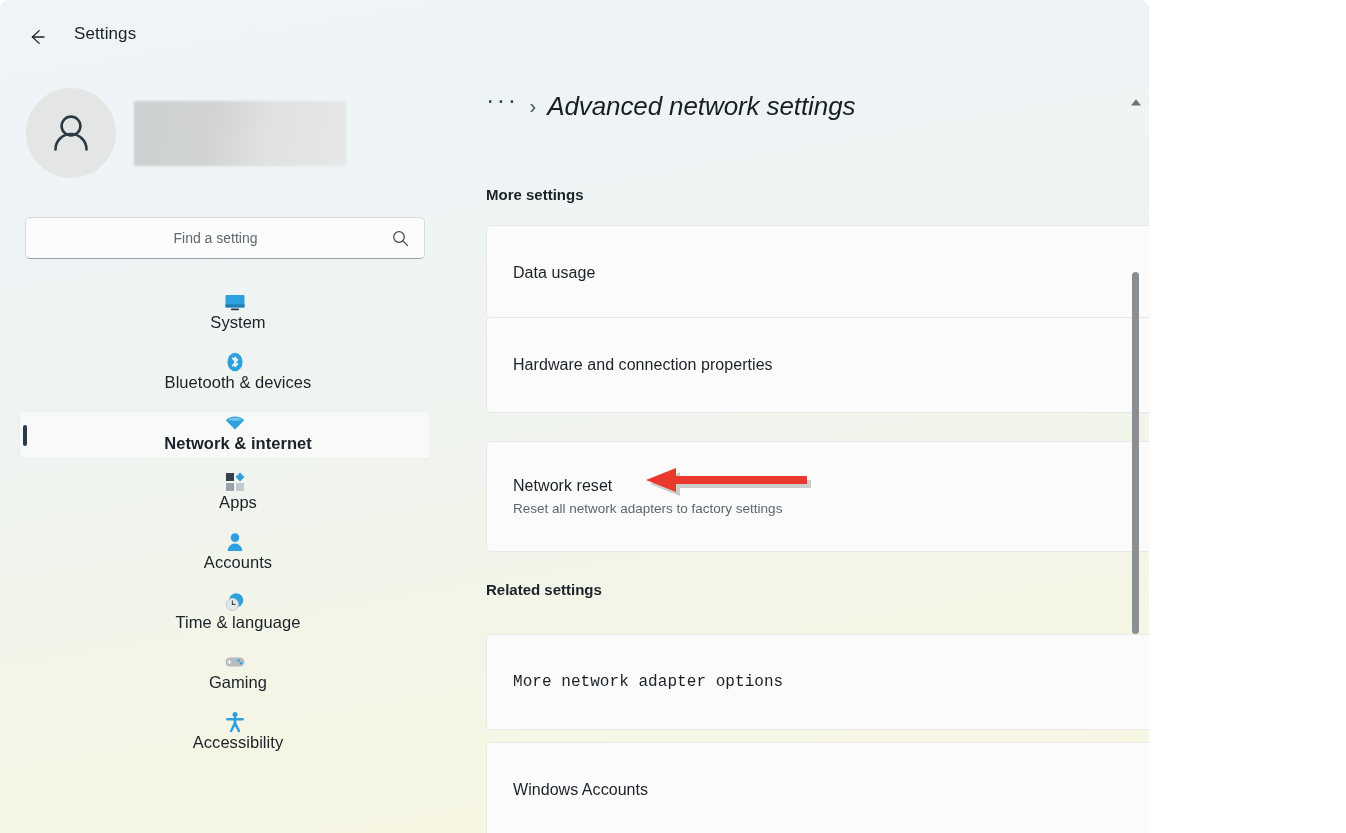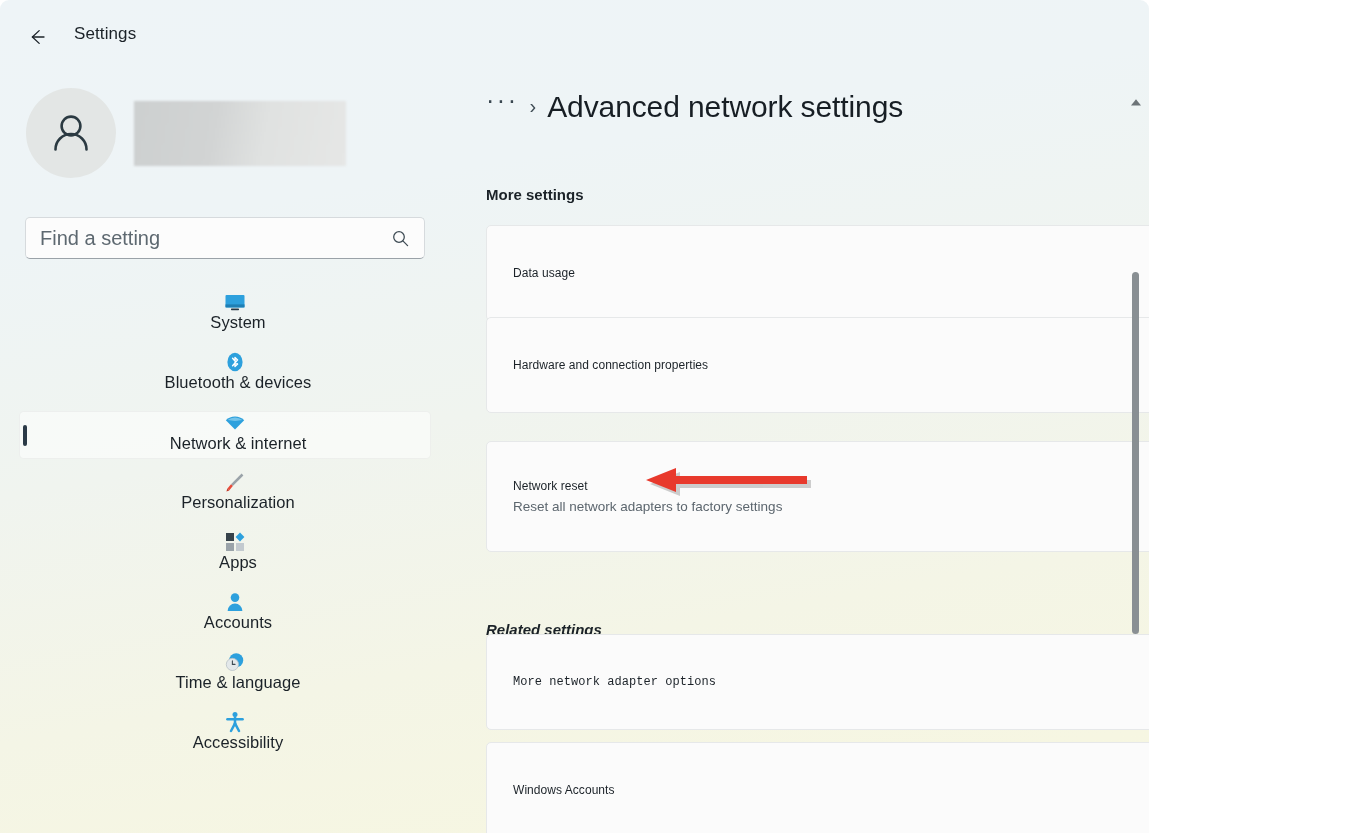--- a/index.html
+++ b/index.html
@@ -125,22 +125,23 @@
     padding: 0 14px;
     cursor: text;
   }
 
   #search-input {
     flex: 1;
     border: none;
     outline: none;
     background: transparent;
     font-family: "Liberation Sans", sans-serif;
-    font-size: 20px;
+    font-size: 14px;
     color: #1b2228;
+    text-align: center;
   }
   #search-input::placeholder { color: #5d6870; opacity: 1; }
 
   #nav-list {
     position: absolute;
     left: 19px;
     top: 219px;
     width: 412px;
   }
 
@@ -150,20 +151,21 @@
     margin-bottom: 12px;
     display: flex;
     align-items: center;
     border-radius: 5px;
     cursor: pointer;
     flex-direction: column;
   }
   .nav-item.selected {
     background: rgba(255,255,255,.52);
     border: 1px solid rgba(0,0,0,.045);
+    font-weight: bold;
   }
   .nav-item .sel-bar {
     position: absolute;
     left: 3px;
     top: 13px;
     width: 3.5px;
     height: 21px;
     border-radius: 2px;
     background: #2b3a47;
   }
@@ -205,50 +207,51 @@
     line-height: 1;
     cursor: pointer;
     padding-bottom: 12px;
   }
   #crumb-sep {
     margin: 0 11px 0 11px;
     color: #3d4a53;
     font-size: 20px;
   }
   #page-title {
-    font-size: 30px;
+    font-size: 26px;
     color: #171e24;
     letter-spacing: -.1px;
+    font-style: italic;
   }
 
   .section-label {
     position: absolute;
     left: 36px;
     font-size: 15px;
     font-weight: bold;
     color: #1b2228;
   }
   #label-more     { top: 114px; }
-  #label-related  { top: 549px; font-style: italic; }
+  #label-related  { top: 509px; }
 
   .card {
     position: absolute;
     left: 36px;
     width: 824px;
     background: #fbfbfb;
     border: 1px solid #e6e8e9;
     border-radius: 5px;
     display: flex;
     align-items: center;
     padding: 0 26px;
     cursor: pointer;
   }
   .card-text { flex: 1; }
   .card-title {
-    font-size: 12px;
+    font-size: 16px;
     color: #1b2228;
     letter-spacing: .05px;
   }
   .card-sub {
     font-size: 13.5px;
     color: #5c666e;
     margin-top: 6px;
   }
 
   #card-data-usage   { top: 153px; height: 96px; }
@@ -386,30 +389,20 @@
         <div class="sel-bar"></div>
         <div class="nav-icon">
           <svg width="22" height="22" viewBox="0 0 22 22">
             <path d="M1.8 8.2 A13.5 13.5 0 0 1 20.2 8.2 L11 17.4 Z" fill="#2da0dd"></path>
             <path d="M3.6 8.0 A12 12 0 0 1 18.4 8.0 L11 9.0 Z" fill="#8ed0ee" opacity=".75"></path>
           </svg>
         </div>
         <div class="nav-label">Network &amp; internet</div>
       </div>
 
-      <div class="nav-item">
-        <div class="nav-icon">
-          <svg width="22" height="22" viewBox="0 0 22 22">
-            <path d="M17.6 2.6 L19.4 4.4 L8.8 15.0 L7.0 13.2 Z" fill="#9aa3a9"></path>
-            <path d="M7.0 13.2 L8.8 15.0 L5.2 19.4 L3.4 17.6 Z" fill="#e84b3a"></path>
-            <path d="M3.4 17.6 L5.2 19.4 L2.4 20.4 Z" fill="#c23525"></path>
-          </svg>
-        </div>
-        <div class="nav-label">Personalization</div>
-      </div>
 
       <div class="nav-item">
         <div class="nav-icon">
           <svg width="22" height="22" viewBox="0 0 22 22">
             <rect x="2" y="2" width="8" height="8" fill="#36424a"></rect>
             <rect x="2" y="12" width="8" height="8" fill="#9aa3a9"></rect>
             <rect x="12" y="12" width="8" height="8" fill="#c3cacf"></rect>
             <path d="M16 1.6 L20.4 6 L16 10.4 L11.6 6 Z" fill="#2da0dd"></path>
           </svg>
         </div>
@@ -431,20 +424,32 @@
           <svg width="22" height="22" viewBox="0 0 22 22">
             <circle cx="12.2" cy="9.2" r="7" fill="#2da0dd"></circle>
             <circle cx="8.4" cy="13.4" r="6.1" fill="#e3e8ea" stroke="#b9c2c7" stroke-width=".8"></circle>
             <line x1="8.4" y1="13.4" x2="8.4" y2="9.9" stroke="#3d4a53" stroke-width="1.1" stroke-linecap="round"></line>
             <line x1="8.4" y1="13.4" x2="11.0" y2="13.4" stroke="#3d4a53" stroke-width="1.1" stroke-linecap="round"></line>
           </svg>
         </div>
         <div class="nav-label">Time &amp; language</div>
       </div>
 
+      <div class="nav-item">
+        <div class="nav-icon">
+          <svg width="22" height="22" viewBox="0 0 22 22">
+            <rect x="1.6" y="6.4" width="18.8" height="9.2" rx="4.6" fill="#b5bcc1"></rect>
+            <line x1="5.4" y1="9.4" x2="5.4" y2="12.6" stroke="#ffffff" stroke-width="1.15" stroke-linecap="round"></line>
+            <line x1="3.8" y1="11" x2="7.0" y2="11" stroke="#ffffff" stroke-width="1.15" stroke-linecap="round"></line>
+            <circle cx="14.6" cy="9.6" r="1.25" fill="#2da0dd"></circle>
+            <circle cx="17.2" cy="12.3" r="1.25" fill="#2da0dd"></circle>
+          </svg>
+        </div>
+        <div class="nav-label">Gaming</div>
+      </div>
 
       <div class="nav-item">
         <div class="nav-icon">
           <svg width="22" height="22" viewBox="0 0 22 22">
             <circle cx="11" cy="3.6" r="2.5" fill="#2da0dd"></circle>
             <path d="M11 6.6 L11 12.6" stroke="#2da0dd" stroke-width="2.5" stroke-linecap="round"></path>
             <path d="M3.4 8.2 L18.6 8.2" stroke="#2da0dd" stroke-width="2.5" stroke-linecap="round"></path>
             <path d="M11 12.4 L7.0 20.0" stroke="#2da0dd" stroke-width="2.5" stroke-linecap="round"></path>
             <path d="M11 12.4 L15.0 20.0" stroke="#2da0dd" stroke-width="2.5" stroke-linecap="round"></path>
           </svg>

